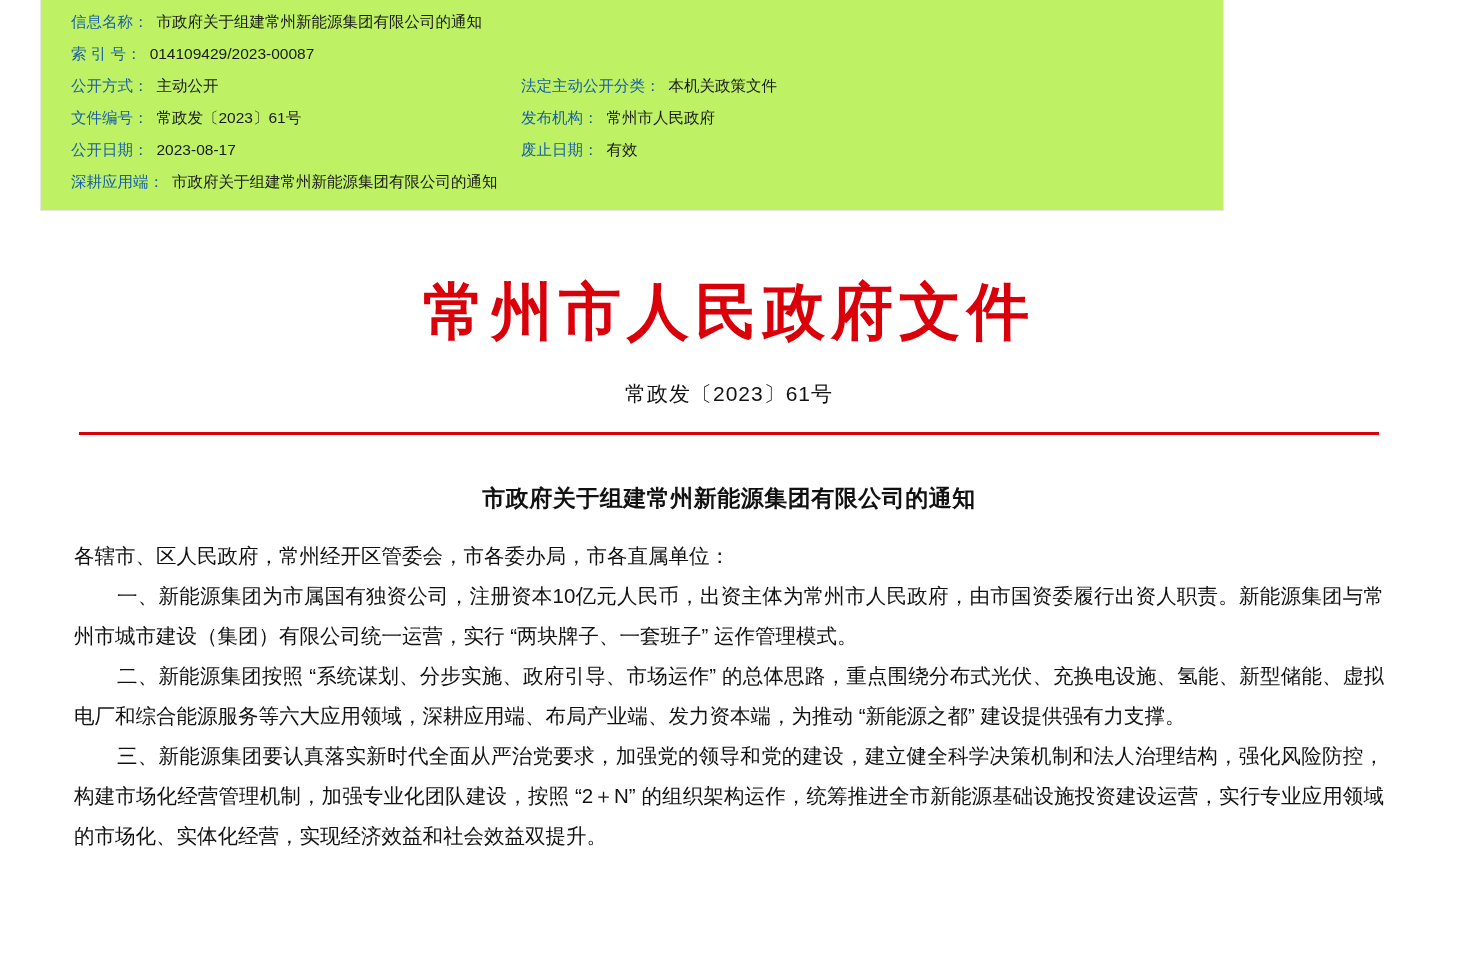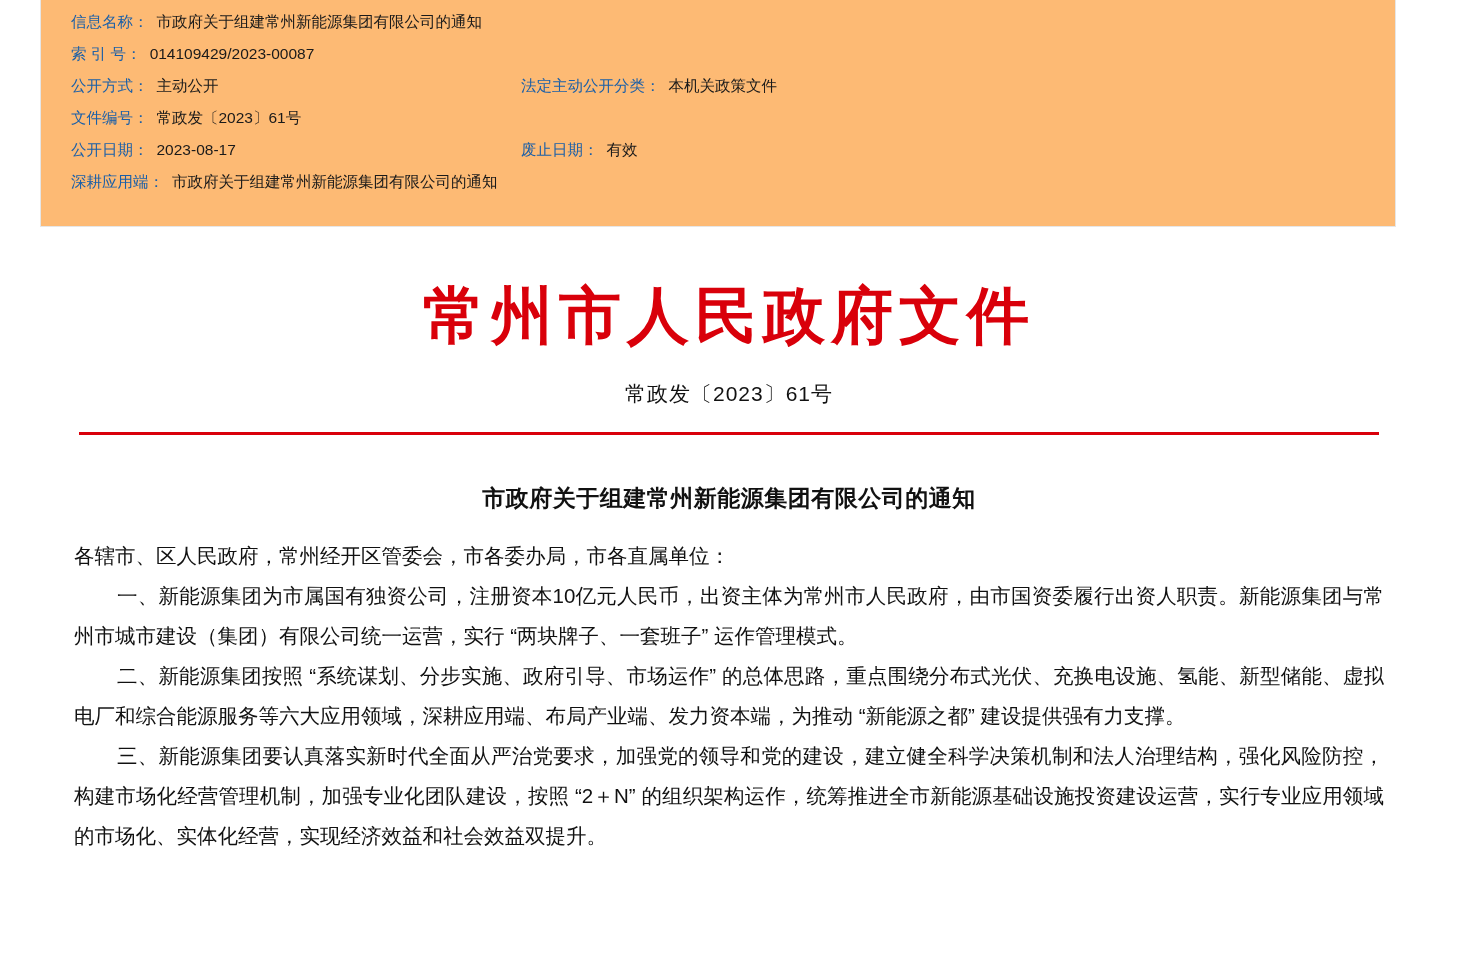--- a/index.html
+++ b/index.html
@@ -13,26 +13,26 @@
     font-family: "Liberation Sans", "DejaVu Sans", sans-serif;
     color: #1a1a1a;
     overflow: hidden;
   }
 
   
   .meta-panel {
     position: absolute;
     left: 40px;
     top: 0px;
-    width: 1356px;
-    background: #fdba74;
+    width: 1184px;
+    background: #bef264;
     border: 1px solid #e6e6e6;
     border-top: none;
     box-sizing: border-box;
-    padding: 6px 0 28px 0;
+    padding: 6px 0 12px 0;
   }
   .meta-row {
     display: flex;
     align-items: baseline;
     padding: 5px 0 5px 0;
     font-size: 15.5px;
     line-height: 22px;
   }
   .meta-cell {
     display: flex;
@@ -58,21 +58,21 @@
   
   .doc {
     position: absolute;
     left: 0;
     top: 250px;
     width: 1458px;
   }
   .doc-title-red {
     text-align: center;
     color: #d9000a;
-    font-family: Liberation Serif, serif;
+    font-family: Liberation Mono, monospace;
     font-weight: bold;
     font-size: 62px;
     letter-spacing: 6px;
     margin-top: 28px;
     line-height: 1.25;
   }
   .doc-number {
     text-align: center;
     font-size: 21px;
     margin-top: 24px;
@@ -136,20 +136,24 @@
       <span class="meta-label">法定主动公开分类：</span>
       <span class="meta-value">本机关政策文件</span>
     </div>
   </div>
 
   <div class="meta-row">
     <div class="meta-cell c1">
       <span class="meta-label">文件编号：</span>
       <span class="meta-value">常政发〔2023〕61号</span>
     </div>
+    <div class="meta-cell c2">
+      <span class="meta-label">发布机构：</span>
+      <span class="meta-value">常州市人民政府</span>
+    </div>
   </div>
 
   <div class="meta-row">
     <div class="meta-cell c2">
       <span class="meta-label">公开日期：</span>
       <span class="meta-value">2023-08-17</span>
     </div>
     <div class="meta-cell c3">
       <span class="meta-label">废止日期：</span>
       <span class="meta-value">有效</span>

